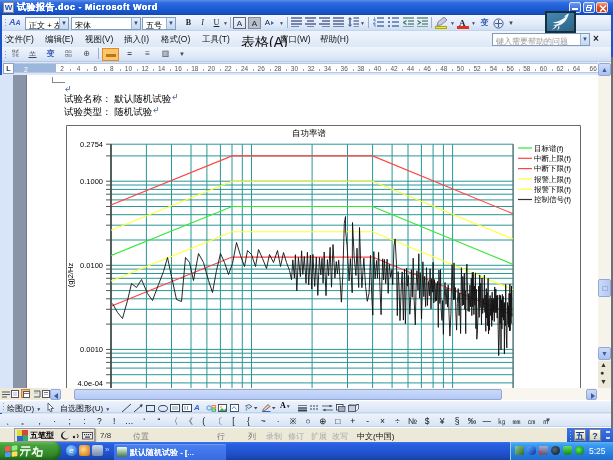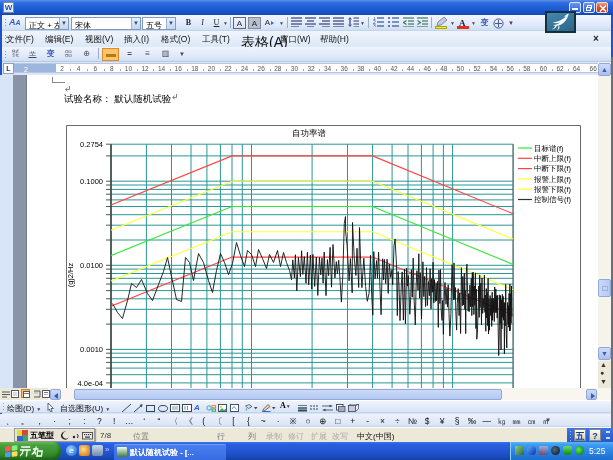--- a/index.html
+++ b/index.html
@@ -8,20 +8,21 @@
 .grip{position:absolute;top:3px;width:3px;height:10px;background-image:radial-gradient(circle,#8aa0c8 35%,transparent 40%);background-size:3px 3px}
 .cmb{position:absolute;top:1.5px;height:13px;background:#fff;border:1px solid #7f9db9;font-size:8px;color:#000}
 .cmbt{position:absolute;left:3px;top:2px;white-space:nowrap}
 .cmba{position:absolute;right:0;top:0;width:9px;height:11px;background:linear-gradient(#e8f0fc,#c2d5f2);border-left:1px solid #9db4d9;color:#35527c;font-size:6px;text-align:center;line-height:11px}
 .ic{position:absolute;top:2px;width:13px;height:12px;font-size:8px;text-align:center;line-height:12px;color:#223}
 </style></head><body>
 <div id="s">
 
 <div class="abs" style="left:0;top:0;width:613px;height:15px;background:linear-gradient(180deg,#5a8ee8 0,#2e6ae0 3px,#2060d8 7px,#1850c4 13px,#1146b0 15px)">
  <div class="abs" style="left:3px;top:2px;width:11px;height:11px;background:linear-gradient(#fdfdfd,#dde8f5);border:1px solid #888;font-size:8px;font-weight:bold;color:#2050c0;text-align:center;line-height:10px">W</div>
+ <div class="abs" style="left:17px;top:1px;font-size:9px;font-weight:bold;color:#fff;letter-spacing:0.5px;text-shadow:0 0 0.6px #fff,0 0 0.6px #fff">试验报告.doc - Microsoft Word</div>
  <div class="abs" style="left:569px;top:2px;width:12px;height:11px;background:linear-gradient(#6a96f2,#2a5cd8);border:1px solid #dce6fa;border-radius:2px">
         <div style="position:absolute;left:2px;bottom:2px;width:6px;height:2px;background:#fff"></div>
       </div>
  <div class="abs" style="left:582.5px;top:2px;width:12px;height:11px;background:linear-gradient(#6a96f2,#2a5cd8);border:1px solid #dce6fa;border-radius:2px">
         <div style="position:absolute;left:3.5px;top:2px;width:5px;height:4px;border:1px solid #fff"></div>
         <div style="position:absolute;left:2px;top:4px;width:5px;height:4px;border:1px solid #fff;background:#4a76e0"></div>
       </div>
  <div class="abs" style="left:596px;top:2px;width:12px;height:11px;background:linear-gradient(#f0a088,#dd4f27 45%,#c03a12);border:1px solid #f0d8cc;border-radius:2px">
         <svg width="8" height="7" style="position:absolute;left:2px;top:2px">
           <g stroke="#fff" stroke-width="1.5">
@@ -176,20 +177,24 @@
  <div class="grip" style="left:2px"></div>
  <span class="abs" style="left:4px;top:3px;font-size:8.5px;color:#111;white-space:nowrap">文件(F)</span>
       <span class="abs" style="left:43px;top:3px;font-size:8.5px;color:#111;white-space:nowrap">编辑(E)</span>
       <span class="abs" style="left:83px;top:3px;font-size:8.5px;color:#111;white-space:nowrap">视图(V)</span>
       <span class="abs" style="left:122px;top:3px;font-size:8.5px;color:#111;white-space:nowrap">插入(I)</span>
       <span class="abs" style="left:159px;top:3px;font-size:8.5px;color:#111;white-space:nowrap">格式(O)</span>
       <span class="abs" style="left:200px;top:3px;font-size:8.5px;color:#111;white-space:nowrap">工具(T)</span>
       <span class="abs" style="left:239px;top:3px;font-size:14px;color:#111;white-space:nowrap">表格(A)</span>
       <span class="abs" style="left:278px;top:3px;font-size:8.5px;color:#111;white-space:nowrap">窗口(W)</span>
       <span class="abs" style="left:318px;top:3px;font-size:8.5px;color:#111;white-space:nowrap">帮助(H)</span>
+ <div class="abs" style="left:490px;top:1.5px;width:98px;height:13px;background:#fff;border:1px solid #7f9db9">
+   <span style="position:absolute;left:3px;top:2px;font-size:8px;color:#999;white-space:nowrap">键入需要帮助的问题</span>
+   <span style="position:absolute;right:0;top:0;width:9px;height:11px;background:linear-gradient(#e8f0fc,#c2d5f2);border-left:1px solid #9db4d9;color:#35527c;font-size:6px;text-align:center;line-height:11px">▼</span>
+ </div>
  <div class="abs" style="left:591px;top:2px;font-size:10px;font-weight:bold;color:#222">×</div>
 </div>
 
 <div class="abs" style="left:2px;top:47px;width:609px;height:15px;background:linear-gradient(#f0f5fc,#dde8f8 70%,#cfdef4);border-bottom:1px solid #b8c9e4">
  <div class="grip" style="left:2px"></div>
  <div class="ic" style="left:6px;top:1px;letter-spacing:-2px;color:#445">㍿</div>
  <div class="ic" style="left:24px;top:1px;color:#445;text-decoration:underline">ᆇ</div>
  <div class="ic" style="left:42px;top:1px;color:#3558b8;font-weight:bold">变</div>
  <div class="ic" style="left:60px;top:1px;color:#445;font-size:7px">㗊</div>
  <div class="ic" style="left:78px;top:1px;color:#445">⊕</div>
@@ -278,20 +283,23 @@
 
 <div class="abs" style="left:0;top:75px;width:611px;height:313px;background:#fff">
  <div class="abs" style="left:0;top:0;width:13px;height:313px;background:#d8e5f8"></div>
  <div class="abs" style="left:13px;top:0;width:14px;height:313px;background:#8a94a8;border-right:1px solid #707a8e"></div>
 
  <div class="abs" style="left:52px;top:2px;width:13px;height:6px;border-left:1px solid #888;border-bottom:1px solid #888"></div>
  <div class="abs" style="left:64px;top:10px"><svg width="7" height="8" viewBox="0 0 7 8" style="vertical-align:top">
           <path d="M5.5 1 V4.5 H2 M3.5 2.7 L1.5 4.5 L3.5 6.3" fill="none" stroke="#607898" stroke-width="0.9"></path>
         </svg></div>
  <div class="abs" style="left:64px;top:18px;font-size:9.5px;color:#000;white-space:nowrap">试验名称：  默认随机试验<svg width="7" height="8" viewBox="0 0 7 8" style="vertical-align:top">
+          <path d="M5.5 1 V4.5 H2 M3.5 2.7 L1.5 4.5 L3.5 6.3" fill="none" stroke="#607898" stroke-width="0.9"></path>
+        </svg></div>
+ <div class="abs" style="left:64px;top:31px;font-size:9.5px;color:#000;white-space:nowrap">试验类型：  随机试验<svg width="7" height="8" viewBox="0 0 7 8" style="vertical-align:top">
           <path d="M5.5 1 V4.5 H2 M3.5 2.7 L1.5 4.5 L3.5 6.3" fill="none" stroke="#607898" stroke-width="0.9"></path>
         </svg></div>
  <svg width="516" height="264" viewBox="0 0 516 264" style="position:absolute;left:65.5px;top:49.5px">
 <path d="M0.5 266 V0.5 H514.5 V266" fill="white" stroke="#6a6a6a" stroke-width="1"></path>
 <text x="243" y="11" font-size="8.5" fill="#000" text-anchor="middle" font-family="Liberation Sans">自功率谱</text>
 <line x1="45.0" y1="19.2" x2="447.1" y2="19.2" stroke="#2a9696" stroke-width="1"></line>
 <line x1="45.0" y1="30.9" x2="447.1" y2="30.9" stroke="#2a9696" stroke-width="1"></line>
 <line x1="45.0" y1="56.2" x2="447.1" y2="56.2" stroke="#2a9696" stroke-width="1"></line>
 <line x1="45.0" y1="60.0" x2="447.1" y2="60.0" stroke="#2a9696" stroke-width="1"></line>
 <line x1="45.0" y1="64.4" x2="447.1" y2="64.4" stroke="#2a9696" stroke-width="1"></line>

